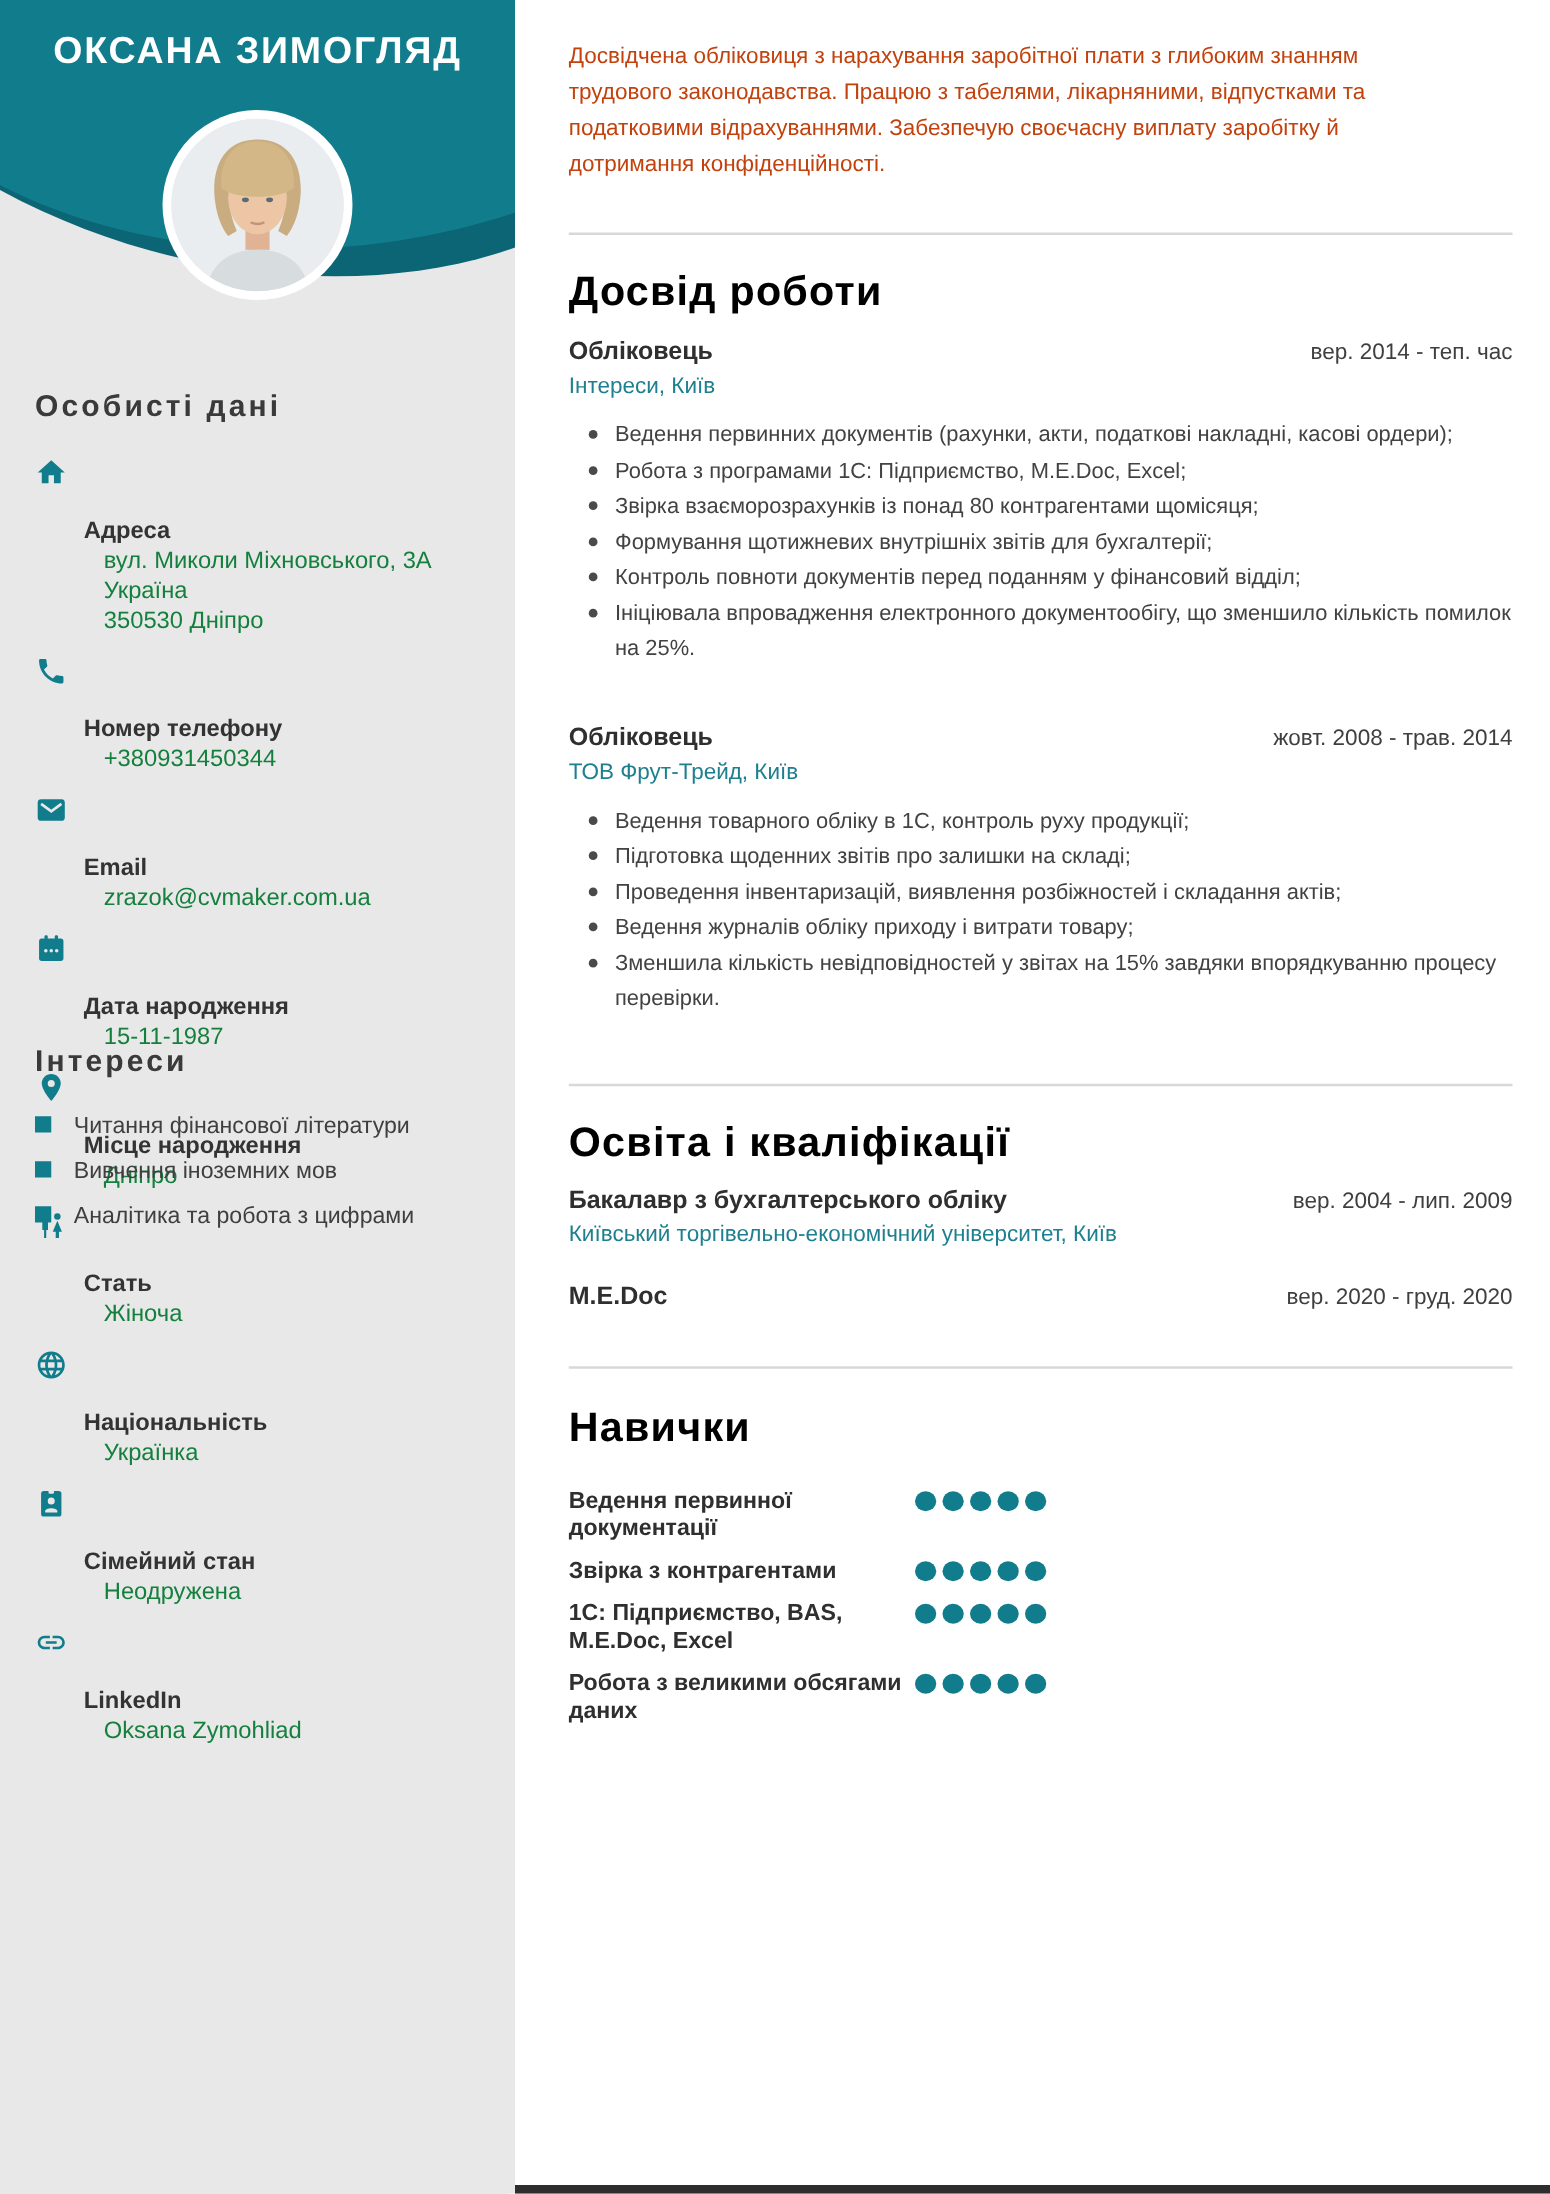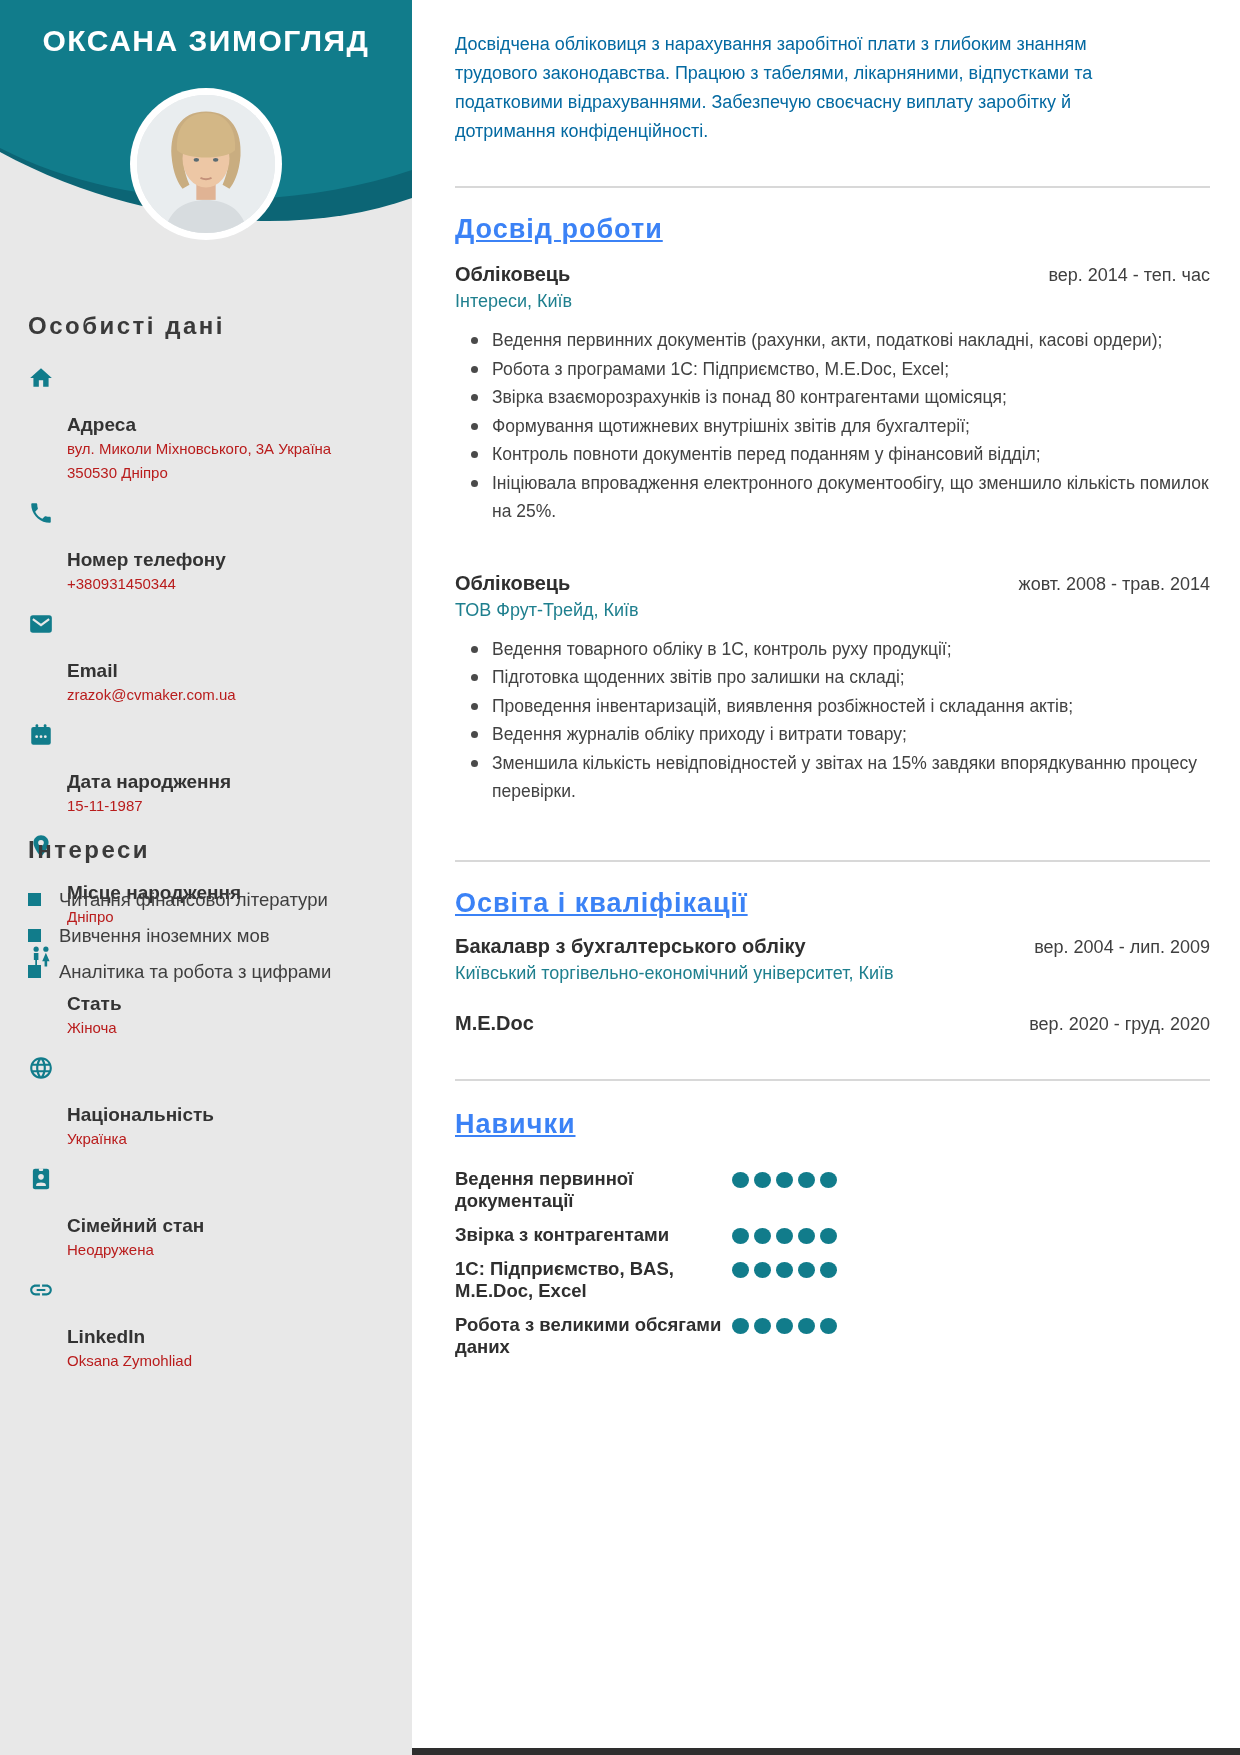--- a/index.html
+++ b/index.html
@@ -31,38 +31,37 @@
   }
   .side-section { position:absolute; left:28px; width:362px; z-index:2; }
   .side-h {
     font-size:24px; font-weight:bold; color:#3a3a3a; letter-spacing:2.5px;
     margin-bottom:24px;
   }
   .p-row { display:flex; gap:13px; margin-bottom:10px; }
   .p-icon { width:26px; height:26px; flex:none; margin-top:1px; }
   .p-icon svg { width:26px; height:26px; display:block; }
   .p-label { font-size:19px; font-weight:bold; color:#333333; line-height:25px;margin-top:48px; }
-  .p-value { font-size:15px; color:#b91c1c; line-height:24px; white-space:pre-line; margin-bottom:4px; }
+  .p-value { font-size:19px; color:#15803d; line-height:24px; white-space:pre-line; margin-bottom:4px;margin-left:16px; }
   .i-row { display:flex; align-items:flex-start; gap:18px; margin-bottom:13px; }
   .i-bullet { width:13px; height:13px; background:#117c8b; flex:none; margin-top:5px; }
   .i-text { font-size:18.5px; color:#3f3f3f; line-height:23px; }
   
   .main {
     position:absolute; left:412px; top:0; width:828px; height:1755px;
     padding:30px 30px 0 43px; background:#ffffff;
   }
-  .summary { max-width:700px; font-size:18px; line-height:29px; color:#0369a1; }
+  .summary { max-width:700px; font-size:18px; line-height:29px; color:#c2410c; }
   .divider { border:none; border-top:2px solid #d8d8d8; }
   .div1 { margin-top:40px; }
   .div2 { margin-top:54px; }
   .div3 { margin-top:44px; }
   .main-h {
-    margin-top:26px; font-size:27px; font-weight:bold; color:#3b82f6;
+    margin-top:26px; font-size:33px; font-weight:bold; color:#000000;
     letter-spacing:1px;
-    text-decoration:underline;
   }
   .job { margin-top:18px; }
   .job2 { margin-top:46px; }
   .title-row { display:flex; justify-content:space-between; align-items:baseline; }
   .role { font-size:20px; font-weight:bold; color:#2f2f2f; }
   .dates { font-size:18px; color:#3f3f3f; }
   .org { font-size:18px; color:#1e7f8e; margin-top:5px; }
   ul.bullets { list-style:none; margin-top:14px; }
   ul.bullets li {
     position:relative; padding-left:37px; font-size:17.5px; color:#424242;

